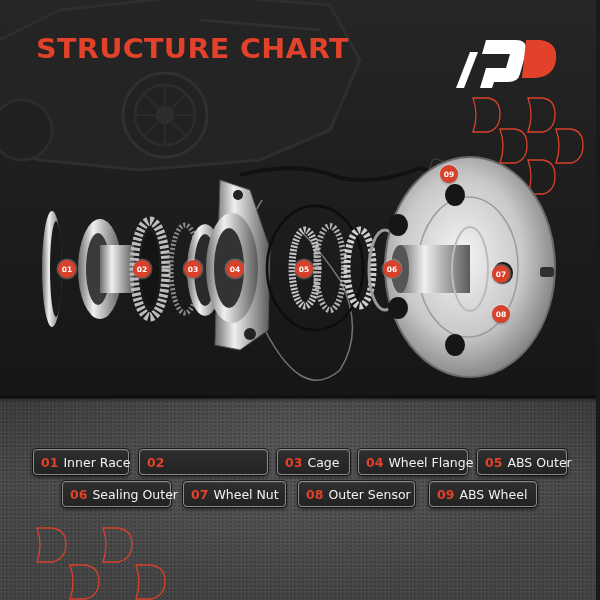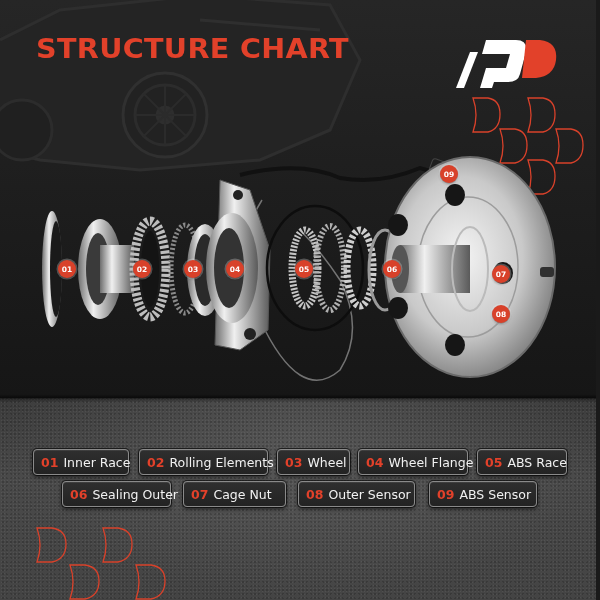--- a/index.html
+++ b/index.html
@@ -187,45 +187,44 @@
   <div class="badge" style="left:492px;top:305px;">08</div>
   <div class="badge" style="left:440px;top:165px;">09</div>
 
   <div class="labels">
     <div class="pill" style="left:33px;top:449px;width:96px;">
       <span class="num">01</span>
       <span>Inner Race</span>
     </div>
     <div class="pill" style="left:139px;top:449px;width:129px;">
       <span class="num">02</span>
-      <span>Rolling Elements</span>
     </div>
     <div class="pill" style="left:277px;top:449px;width:73px;">
       <span class="num">03</span>
-      <span>Wheel</span>
+      <span>Cage</span>
     </div>
     <div class="pill" style="left:358px;top:449px;width:110px;">
       <span class="num">04</span>
       <span>Wheel Flange</span>
     </div>
     <div class="pill" style="left:477px;top:449px;width:90px;">
       <span class="num">05</span>
-      <span>ABS Race</span>
+      <span>ABS Outer</span>
     </div>
 
     <div class="pill" style="left:62px;top:481px;width:109px;">
       <span class="num">06</span>
       <span>Sealing Outer</span>
     </div>
     <div class="pill" style="left:183px;top:481px;width:103px;">
       <span class="num">07</span>
-      <span>Cage Nut</span>
+      <span>Wheel Nut</span>
     </div>
     <div class="pill" style="left:298px;top:481px;width:117px;">
       <span class="num">08</span>
       <span>Outer Sensor</span>
     </div>
     <div class="pill" style="left:429px;top:481px;width:108px;">
       <span class="num">09</span>
-      <span>ABS Sensor</span>
+      <span>ABS Wheel</span>
     </div>
   </div>
 </div>
 
 </body></html>

